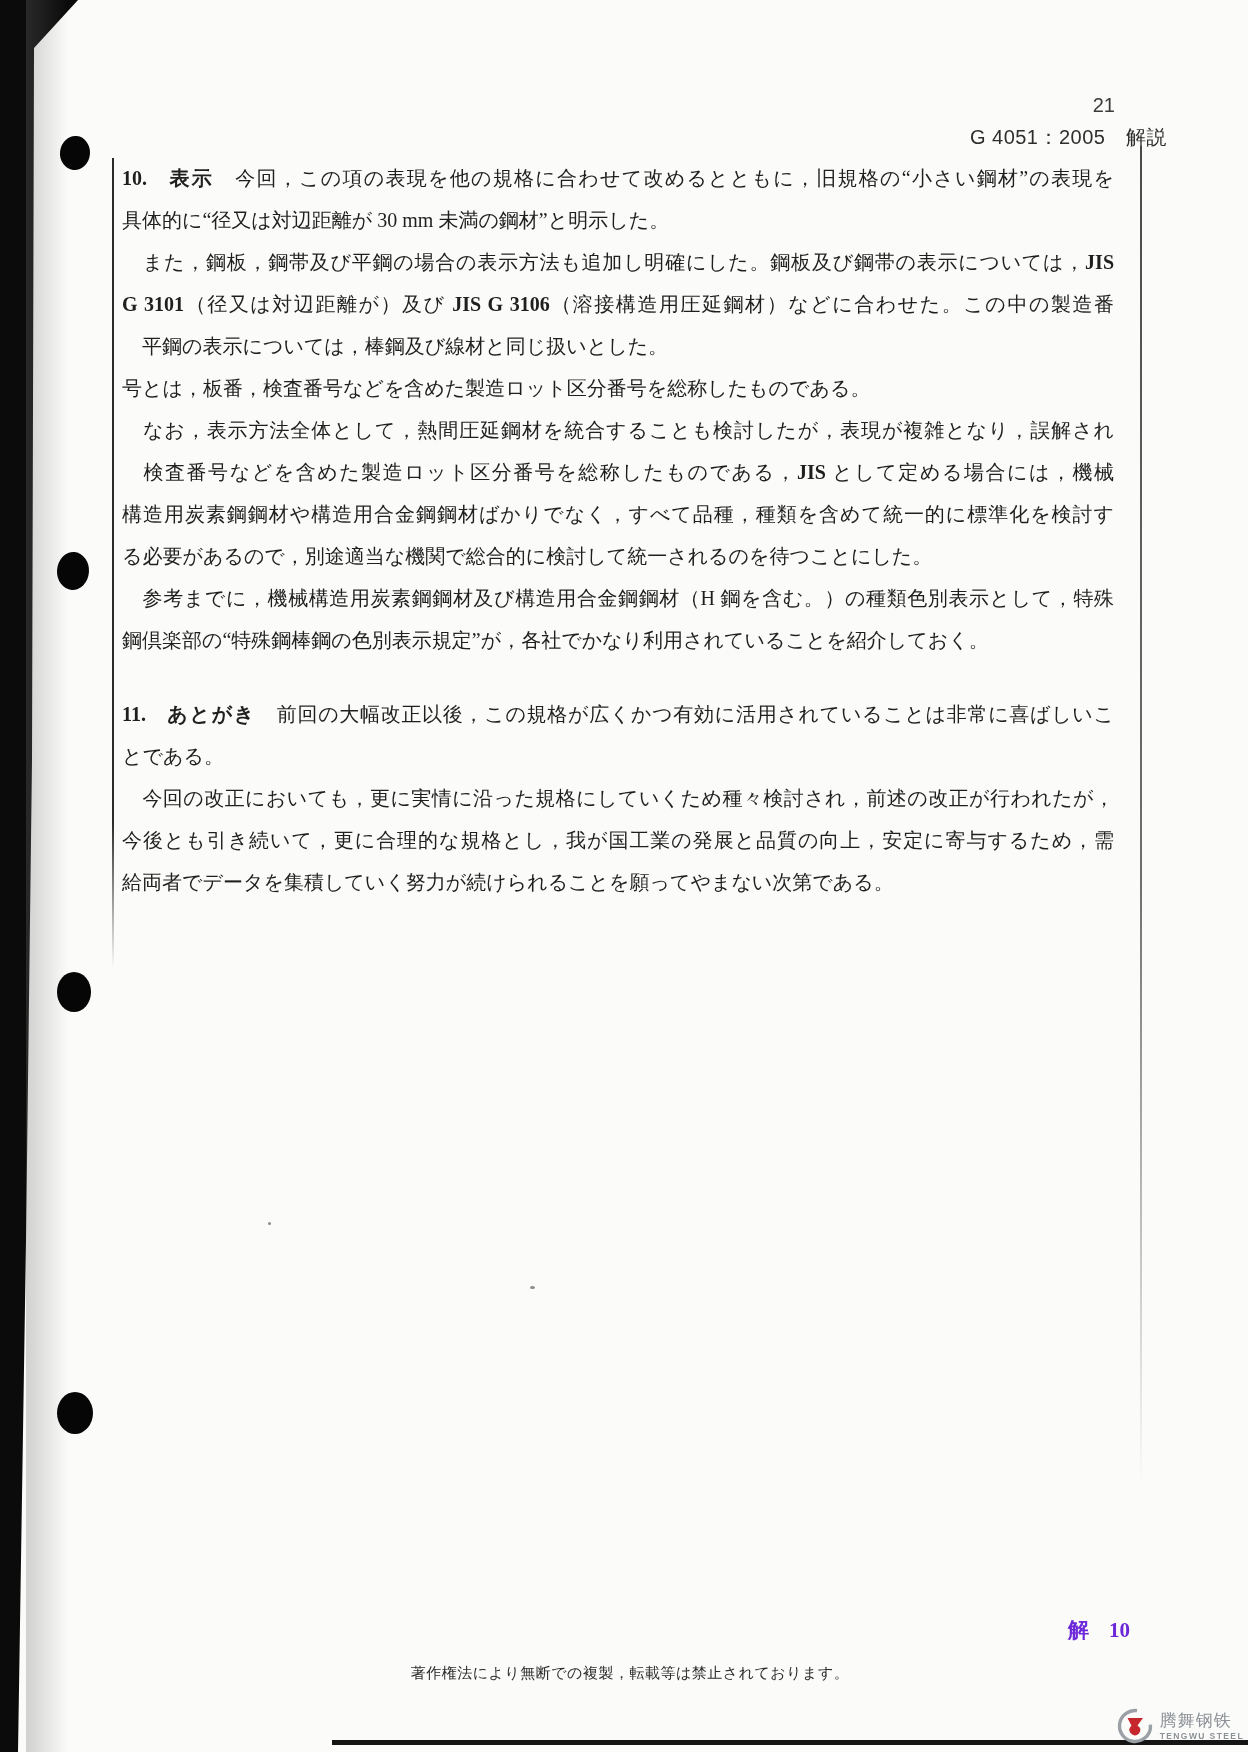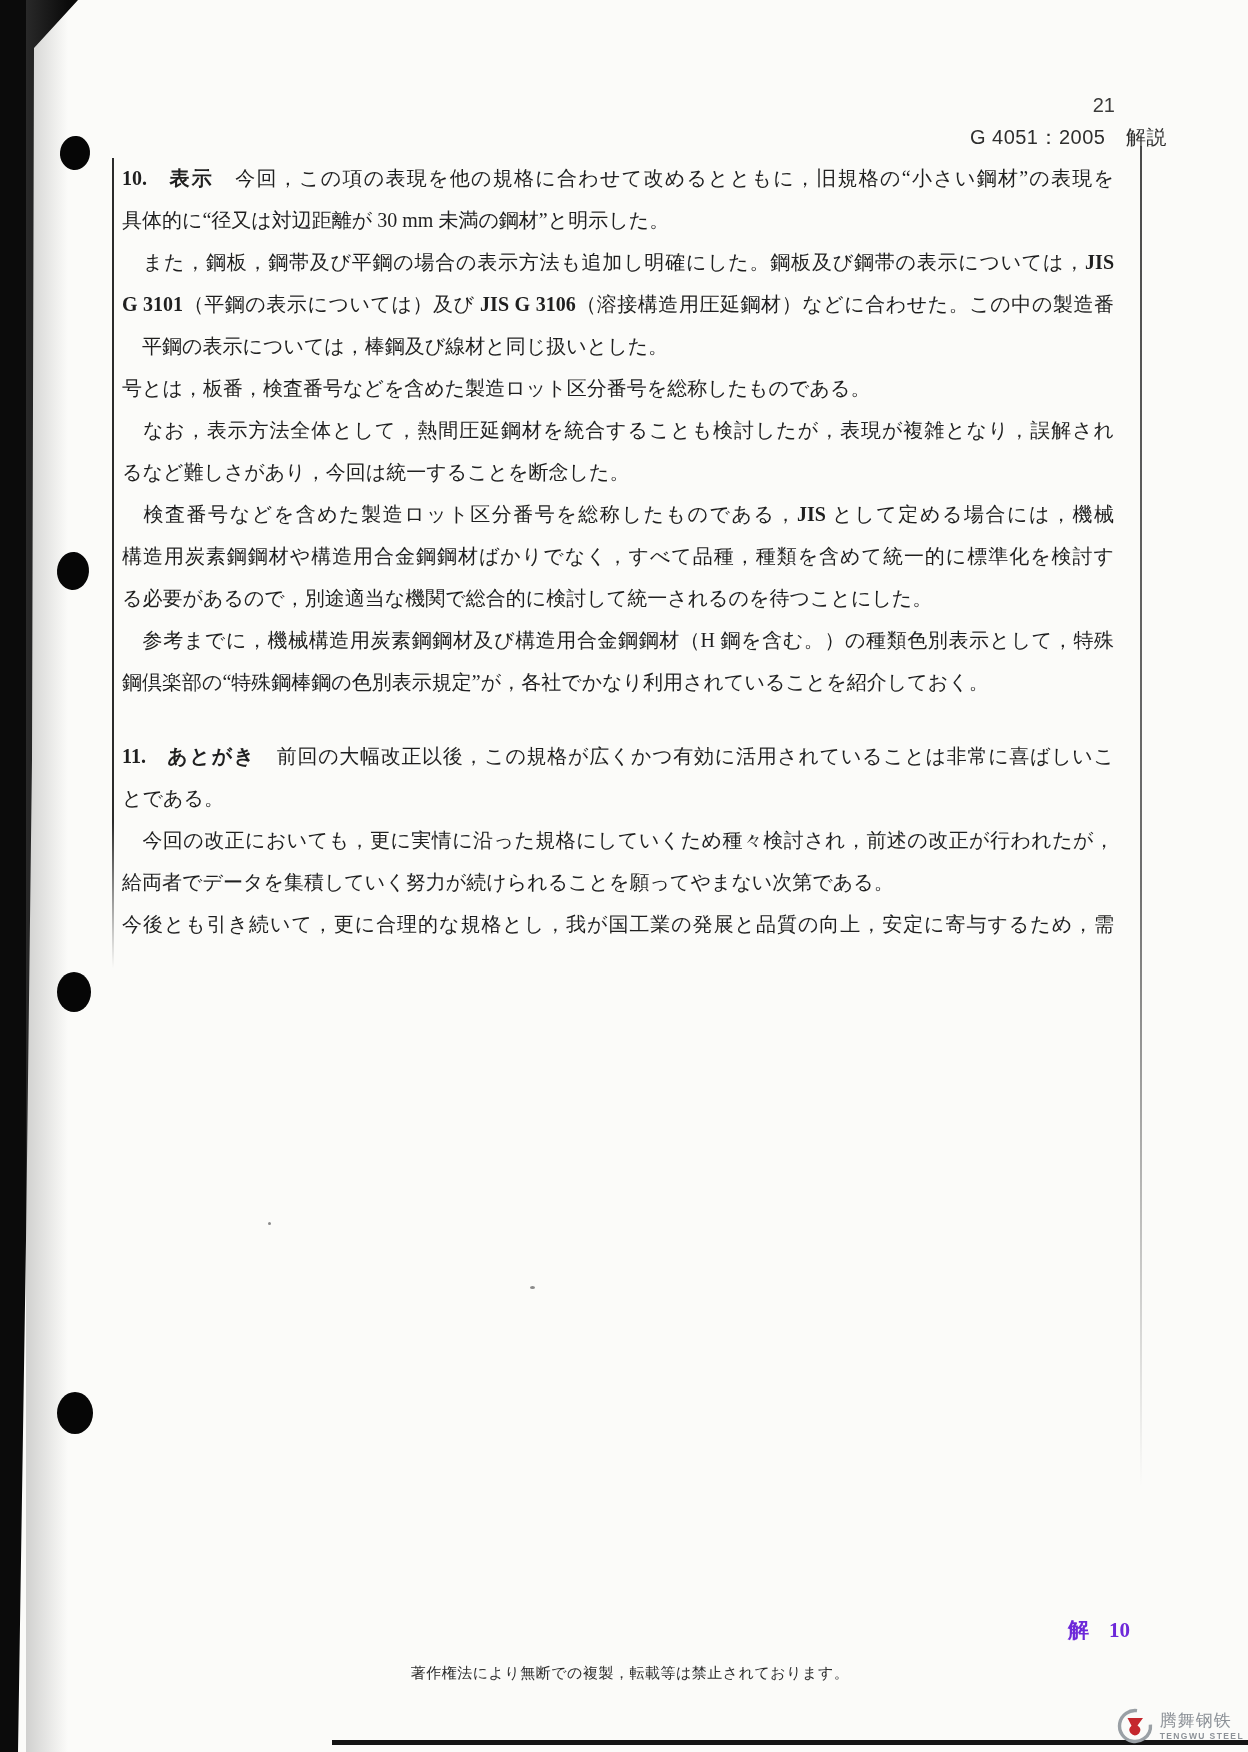--- a/index.html
+++ b/index.html
@@ -71,35 +71,34 @@
   <div class="speck speck-1"></div>
   <div class="speck speck-2"></div>
 
   <div class="hdr-num">21</div>
   <div class="hdr-code">G 4051：2005　解説</div>
 
   <div class="body-text" id="body-text">
       <div class="line just"><span class="b">10.　</span><span class="hg">表示</span><span class="">　今回，この項の表現を他の規格に合わせて改めるとともに，旧規格の“小さい鋼材”の表現を</span></div>
       <div class="line"><span class="">具体的に“径又は対辺距離が 30 mm 未満の鋼材”と明示した。</span></div>
       <div class="line just"><span class="">　また，鋼板，鋼帯及び平鋼の場合の表示方法も追加し明確にした。鋼板及び鋼帯の表示については，</span><span class="b">JIS</span></div>
-      <div class="line just"><span class="b">G 3101</span><span class="">（平鋼の表示については）及び </span><span class="b">JIS G 3106</span><span class="">（溶接構造用圧延鋼材）などに合わせた。この中の製造番</span></div>
+      <div class="line just"><span class="b">G 3101</span><span class="">（径又は対辺距離が）及び </span><span class="b">JIS G 3106</span><span class="">（溶接構造用圧延鋼材）などに合わせた。この中の製造番</span></div>
       <div class="line"><span class="">　平鋼の表示については，棒鋼及び線材と同じ扱いとした。</span></div>
       <div class="line"><span class="">号とは，板番，検査番号などを含めた製造ロット区分番号を総称したものである。</span></div>
       <div class="line just"><span class="">　なお，表示方法全体として，熱間圧延鋼材を統合することも検討したが，表現が複雑となり，誤解され</span></div>
-      <div class="line"><span class="">るなど難しさがあり，今回は統一することを断念した。</span></div>
       <div class="line just"><span class="">　検査番号などを含めた製造ロット区分番号を総称したものである，</span><span class="b">JIS</span><span class=""> として定める場合には，機械</span></div>
       <div class="line just"><span class="">構造用炭素鋼鋼材や構造用合金鋼鋼材ばかりでなく，すべて品種，種類を含めて統一的に標準化を検討す</span></div>
       <div class="line"><span class="">る必要があるので，別途適当な機関で総合的に検討して統一されるのを待つことにした。</span></div>
       <div class="line just"><span class="">　参考までに，機械構造用炭素鋼鋼材及び構造用合金鋼鋼材（H 鋼を含む。）の種類色別表示として，特殊</span></div>
       <div class="line"><span class="">鋼倶楽部の“特殊鋼棒鋼の色別表示規定”が，各社でかなり利用されていることを紹介しておく。</span></div>
       <div class="line just gap"><span class="b">11.　</span><span class="hg">あとがき</span><span class="">　前回の大幅改正以後，この規格が広くかつ有効に活用されていることは非常に喜ばしいこ</span></div>
       <div class="line"><span class="">とである。</span></div>
       <div class="line just"><span class="">　今回の改正においても，更に実情に沿った規格にしていくため種々検討され，前述の改正が行われたが，</span></div>
+      <div class="line just"><span class="">今後とも引き続いて，更に合理的な規格とし，我が国工業の発展と品質の向上，安定に寄与するため，需</span></div>
       <div class="line"><span class="">給両者でデータを集積していく努力が続けられることを願ってやまない次第である。</span></div>
-      <div class="line just"><span class="">今後とも引き続いて，更に合理的な規格とし，我が国工業の発展と品質の向上，安定に寄与するため，需</span></div>
     </div>
 
   <div class="footer-page">
     <span>解</span><span class="num">10</span>
   </div>
   <div class="copyright">著作権法により無断での複製，転載等は禁止されております。</div>
 
   <div class="watermark">
     <svg width="40" height="40" viewBox="0 0 40 40">
       <circle cx="20" cy="20" r="15.5" fill="none" stroke="#9aa0a5" stroke-width="3.4" stroke-dasharray="76 22" stroke-dashoffset="-8" transform="rotate(-35 20 20)"></circle>

